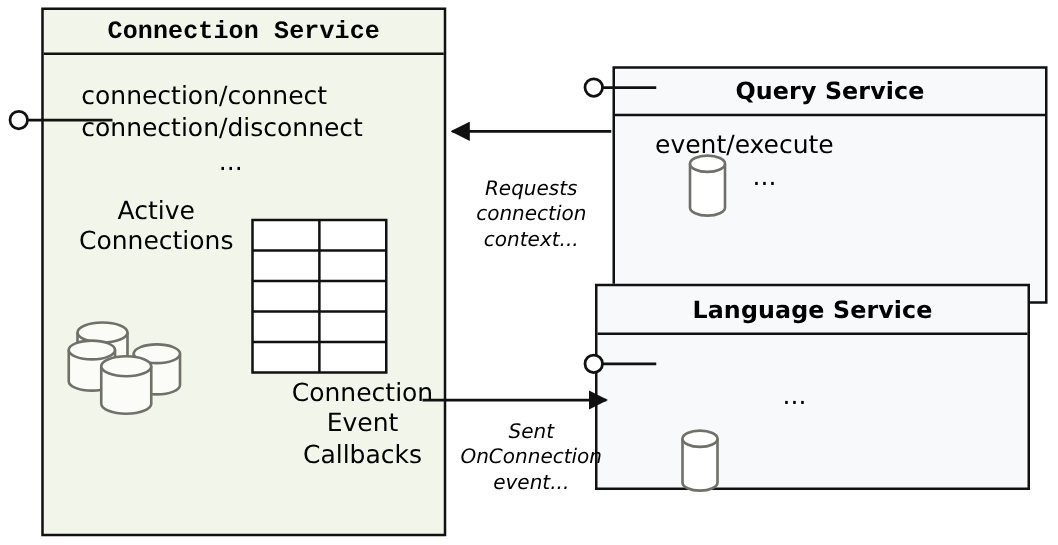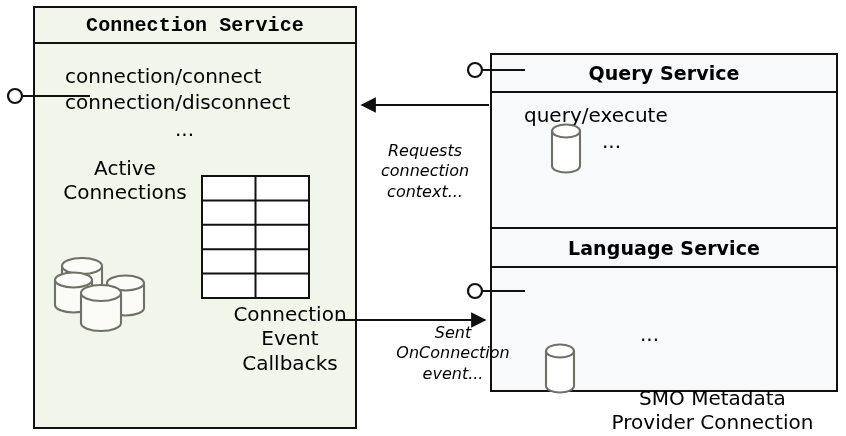--- a/index.html
+++ b/index.html
@@ -64,26 +64,25 @@
     height: 190px;
     background: #f8f9fb;
     margin-top: 47px;
   }
   #query-service .title-bar {
     height: 38px;
     font-size: 19px;
   }
 
   #language-service {
-    left: 490px;
+    left: 476px;
     top: 227px;
     width: 348px;
     height: 165px;
     background: #f8f9fb;
-    gap: 18px;
   }
   #language-service .title-bar {
     height: 39px;
     font-size: 19px;
   }
 
   
   .iface-list {
     position: absolute;
     font-size: 20px;
@@ -154,23 +153,22 @@
     white-space: pre-line;
   }
   #label-requests {
     left: 360px;
     top: 123px;
     width: 130px;
     margin-top: 18px;
   }
   #label-sent {
     left: 358px;
-    top: 323px;
+    top: 335px;
     width: 134px;
-    padding-left: 28px;
   }
 </style>
 </head>
 <body>
 
 <div id="canvas">
 
   <div class="component" id="connection-service">
     <div class="title-bar">Connection Service</div>
     <div class="body">
@@ -183,31 +181,29 @@
 
       <div class="store-label" id="cs-callbacks-label" style="white-space:pre-line;">Connection
 Event
 Callbacks</div>
     </div>
   </div>
 
   <div class="component" id="query-service">
     <div class="title-bar">Query Service</div>
     <div class="body">
-      <div class="iface-list" id="qs-iface" style="white-space:pre-line;">query/execute</div>
+      <div class="iface-list" id="qs-iface" style="white-space:pre-line;">event/execute</div>
       <div class="iface-ellipsis" id="qs-dots">...</div>
     </div>
   </div>
 
   <div class="component" id="language-service">
     <div class="title-bar">Language Service</div>
     <div class="body">
       <div class="iface-ellipsis" id="ls-dots">...</div>
-      <div class="store-label" id="ls-provider-label" style="white-space:pre-line;">SMO Metadata
-Provider Connection</div>
     </div>
   </div>
 
   <div class="edge-label" id="label-requests">Requests
 connection
 context...</div>
 
   <div class="edge-label" id="label-sent">Sent
 OnConnection
 event...</div>

